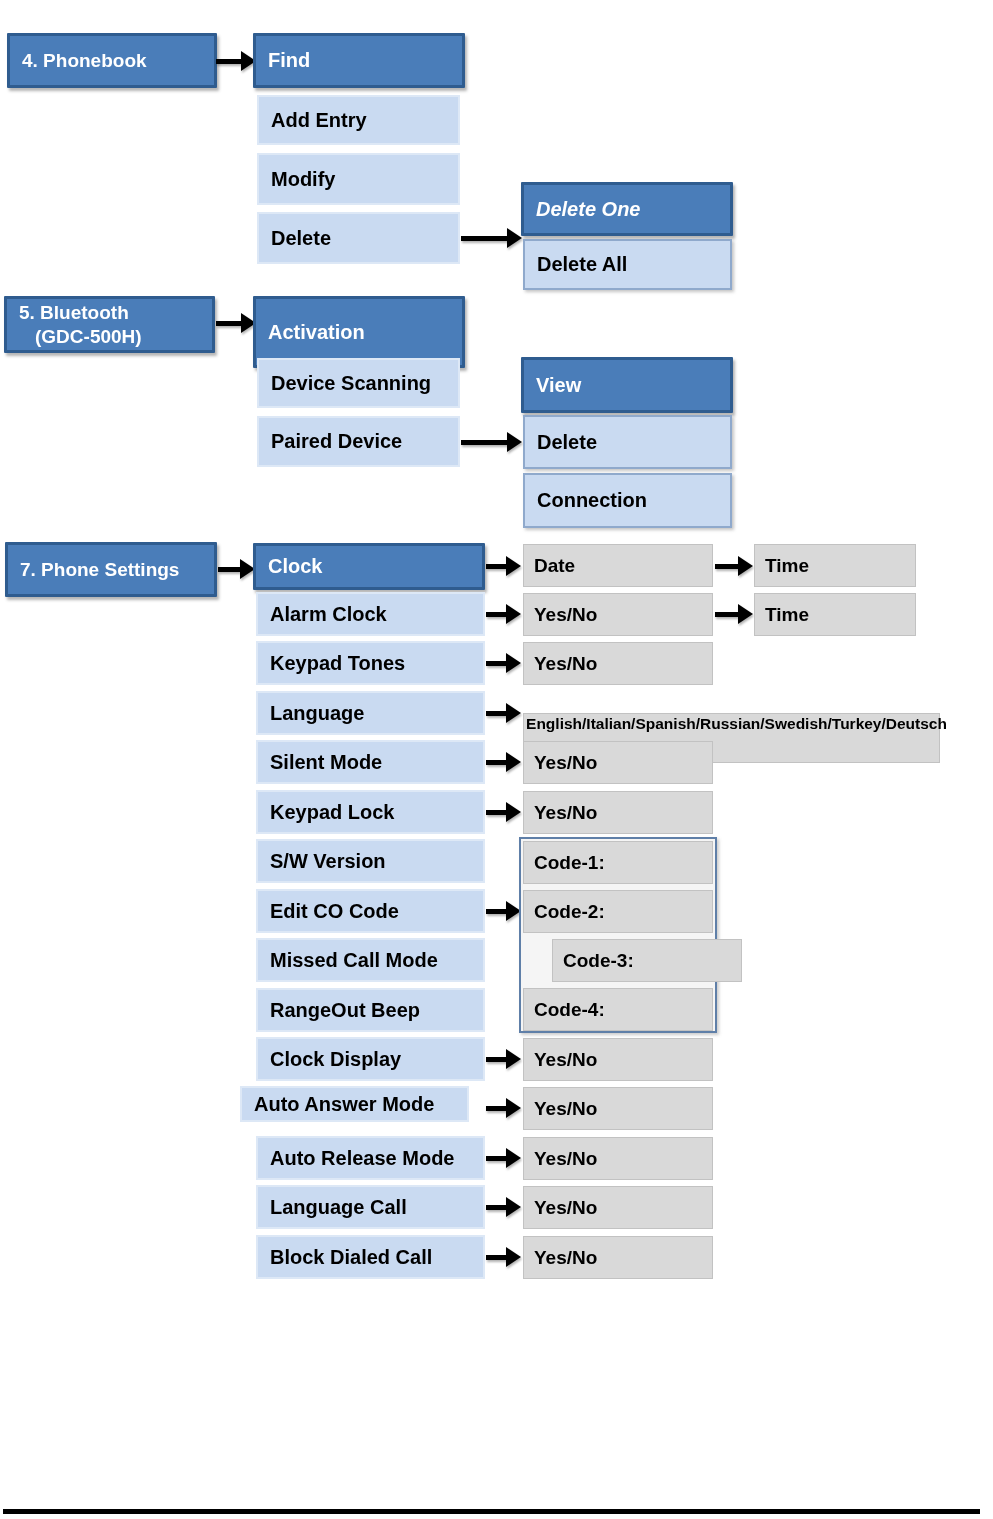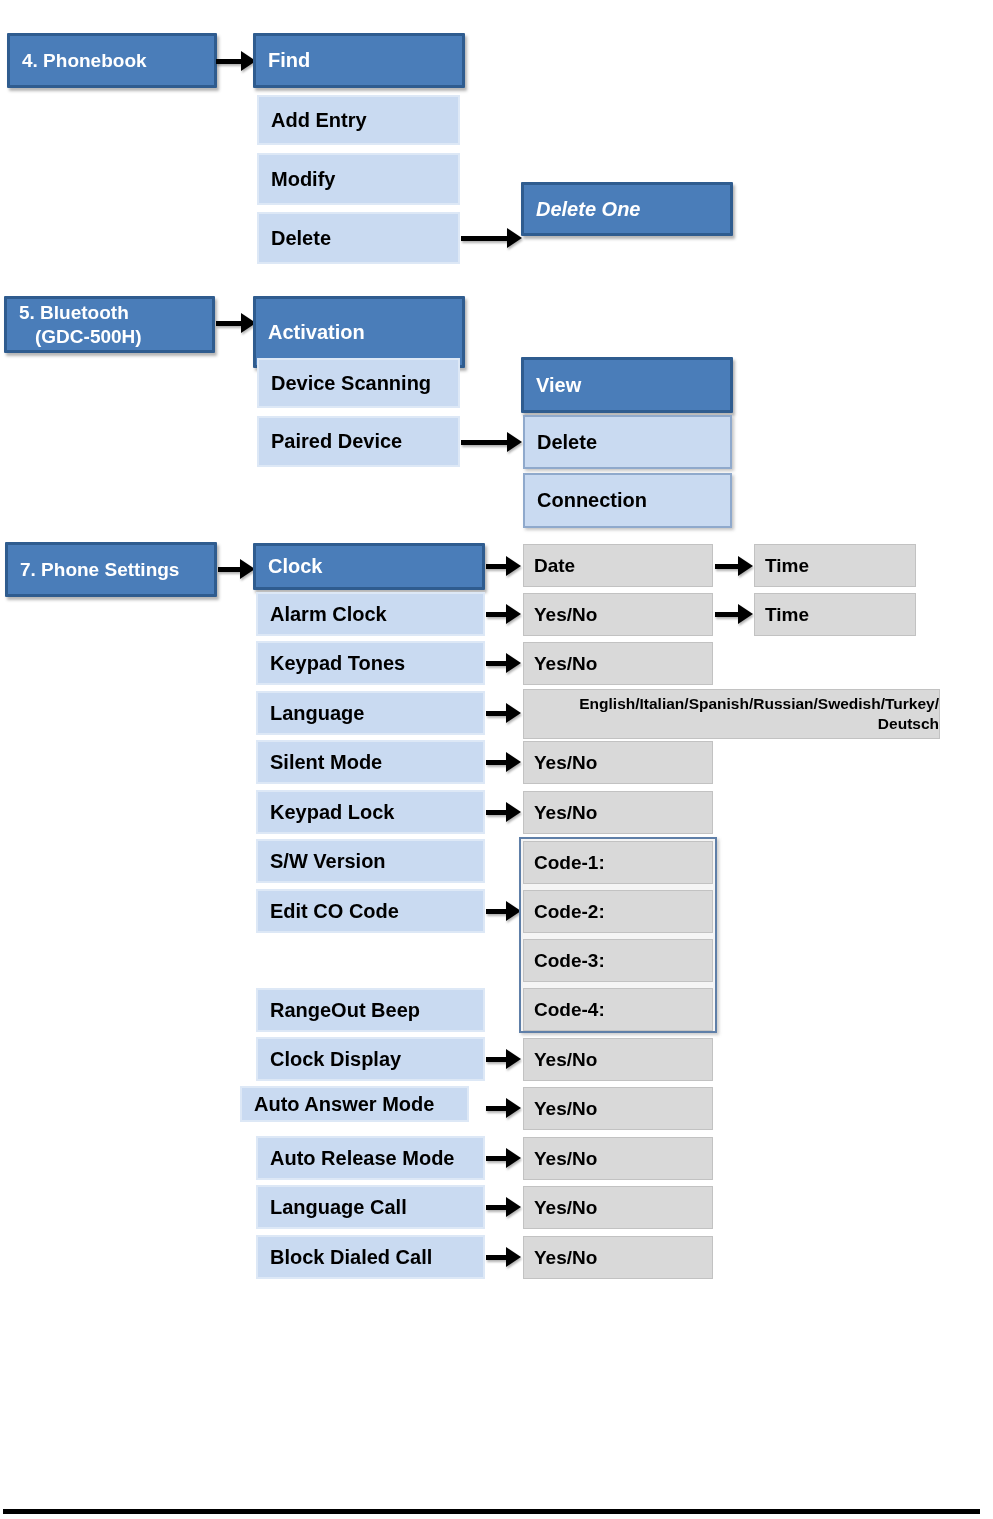--- a/index.html
+++ b/index.html
@@ -27,21 +27,21 @@
   .lt2{
     background:#c9daf1;border:2px solid #8fa9cc;
     padding-left:12px;font-size:20px;
     box-shadow:2px 2px 3px rgba(110,110,110,.4);
   }
   
   .gy{
     background:#d9d9d9;border:1px solid #c2c2c2;
     padding-left:10px;font-size:19px;
   }
-  .gy.small{font-size:15.5px;line-height:1.3;align-items:flex-end;flex-direction:column;justify-content:center;}
+  .gy.small{font-size:15.5px;line-height:1.3;align-items:flex-start;flex-direction:row;justify-content:center;margin-top:24px;}
   .codewrap{
     position:absolute;box-sizing:border-box;border:2px solid #5f7fa8;
     background:#f5f5f5;box-shadow:2px 2px 3px rgba(110,110,110,.35);
   }
   .twoline{flex-direction:column;align-items:flex-start;justify-content:center;line-height:1.25;}
   .twoline .l2{padding-left:16px;}
   
   .arr{position:absolute;height:20px;filter:drop-shadow(1px 2px 1px rgba(0,0,0,.3));}
   .arr .sh{position:absolute;left:0;right:13px;top:8px;height:5px;background:#000;}
   .arr .hd{position:absolute;right:0;top:0;width:0;height:0;
@@ -68,20 +68,21 @@
 
   <div class="box lt" style="left:257px;top:212px;width:203px;height:52px">Delete</div>
 
   <div class="arr" style="left:461px;top:228px;width:61px">
       <div class="sh"></div>
       <div class="hd"></div>
     </div>
 
   <div class="box dk it" style="left:521px;top:182px;width:212px;height:54px">Delete One</div>
 
+  <div class="box lt2" style="left:523px;top:239px;width:209px;height:51px">Delete All</div>
 
   <div class="box dk root twoline" style="left:4px;top:296px;width:211px;height:57px">
     <span>5. Bluetooth</span>
     <span class="l2">(GDC-500H)</span>
   </div>
 
   <div class="arr" style="left:216px;top:313px;width:40px">
       <div class="sh"></div>
       <div class="hd"></div>
     </div>
@@ -111,20 +112,21 @@
     </div>
 
   <div class="box dk" style="left:253px;top:543px;width:232px;height:47px">Clock</div>
   <div class="box lt" style="left:256px;top:592px;width:229px;height:44px">Alarm Clock</div>
   <div class="box lt" style="left:256px;top:641px;width:229px;height:44px">Keypad Tones</div>
   <div class="box lt" style="left:256px;top:691px;width:229px;height:44px">Language</div>
   <div class="box lt" style="left:256px;top:740px;width:229px;height:44px">Silent Mode</div>
   <div class="box lt" style="left:256px;top:790px;width:229px;height:44px">Keypad Lock</div>
   <div class="box lt" style="left:256px;top:839px;width:229px;height:44px">S/W Version</div>
   <div class="box lt" style="left:256px;top:889px;width:229px;height:44px">Edit CO Code</div>
+  <div class="box lt" style="left:256px;top:938px;width:229px;height:44px">Missed Call Mode</div>
   <div class="box lt" style="left:256px;top:988px;width:229px;height:44px">RangeOut Beep</div>
   <div class="box lt" style="left:256px;top:1037px;width:229px;height:44px">Clock Display</div>
   <div class="box lt" style="left:240px;top:1086px;width:229px;height:36px">Auto Answer Mode</div>
   <div class="box lt" style="left:256px;top:1136px;width:229px;height:44px">Auto Release Mode</div>
   <div class="box lt" style="left:256px;top:1185px;width:229px;height:44px">Language Call</div>
   <div class="box lt" style="left:256px;top:1235px;width:229px;height:44px">Block Dialed Call</div>
 
   <div class="arr" style="left:486px;top:556px;width:35px">
       <div class="sh"></div>
       <div class="hd"></div>
@@ -180,21 +182,21 @@
   <div class="box gy small" style="left:523px;top:689px;width:417px;height:50px">
     <span>English/Italian/Spanish/Russian/Swedish/Turkey/</span>
     <span>Deutsch</span>
   </div>
   <div class="box gy" style="left:523px;top:741px;width:190px;height:43px">Yes/No</div>
   <div class="box gy" style="left:523px;top:791px;width:190px;height:43px">Yes/No</div>
 
   <div class="codewrap" style="left:519px;top:837px;width:198px;height:196px"></div>
   <div class="box gy" style="left:523px;top:841px;width:190px;height:43px">Code-1:</div>
   <div class="box gy" style="left:523px;top:890px;width:190px;height:43px">Code-2:</div>
-  <div class="box gy" style="left:523px;top:939px;width:190px;height:43px">Code-3:</div>
+  <div class="box gy" style="left:552px;top:939px;width:190px;height:43px">Code-3:</div>
   <div class="box gy" style="left:523px;top:988px;width:190px;height:43px">Code-4:</div>
 
   <div class="box gy" style="left:523px;top:1038px;width:190px;height:43px">Yes/No</div>
   <div class="box gy" style="left:523px;top:1087px;width:190px;height:43px">Yes/No</div>
   <div class="box gy" style="left:523px;top:1137px;width:190px;height:43px">Yes/No</div>
   <div class="box gy" style="left:523px;top:1186px;width:190px;height:43px">Yes/No</div>
   <div class="box gy" style="left:523px;top:1236px;width:190px;height:43px">Yes/No</div>
 
   <div class="arr" style="left:715px;top:556px;width:38px">
       <div class="sh"></div>

